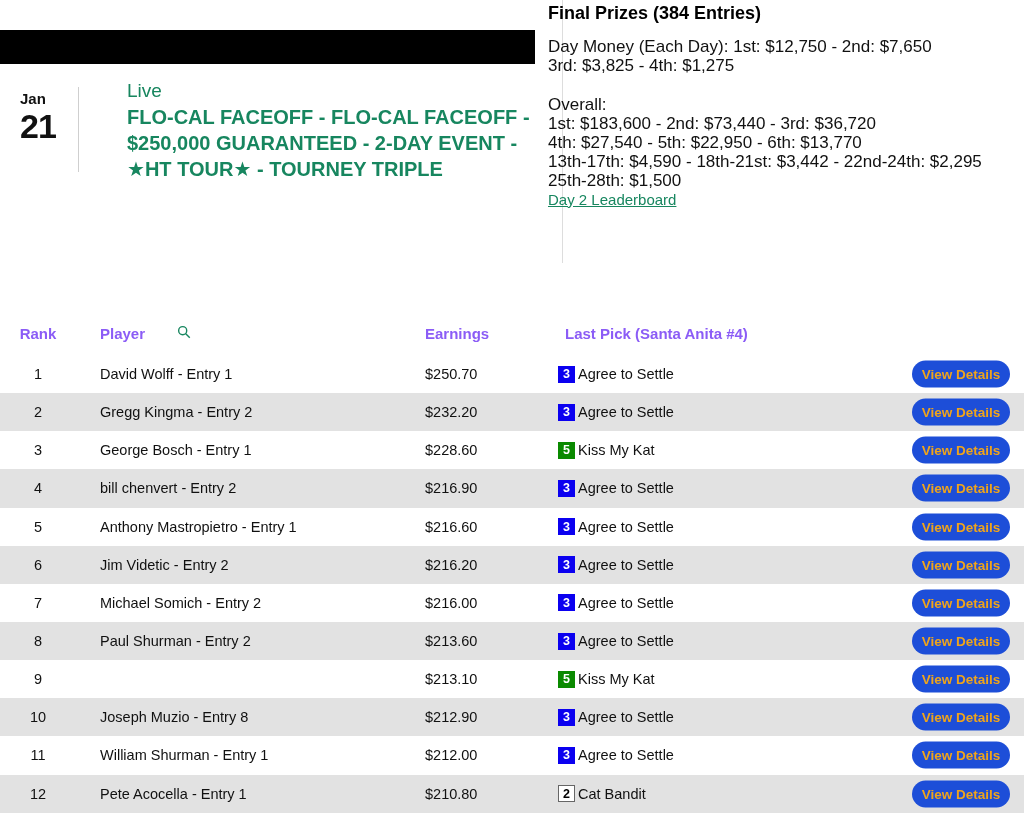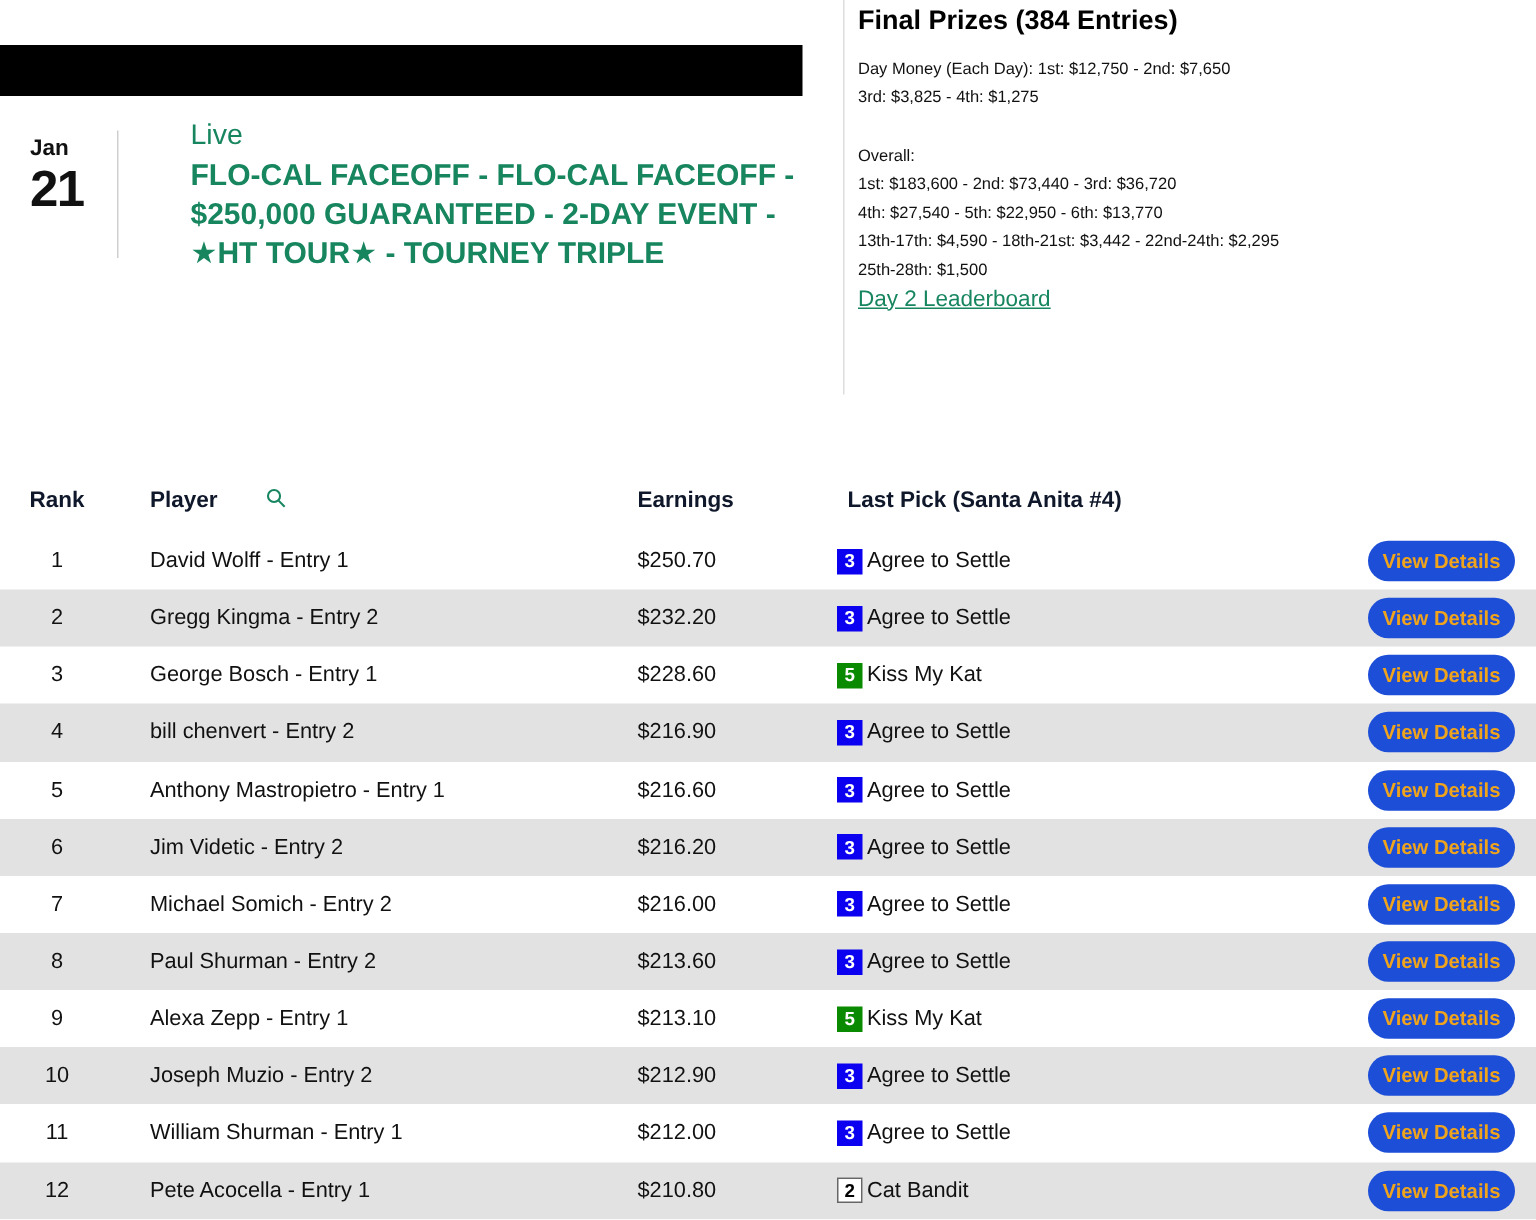--- a/index.html
+++ b/index.html
@@ -13,29 +13,29 @@
   .date-block{position:absolute;left:20px;top:90px;width:58px;text-align:left;}
   .date-month{font-size:15px;font-weight:bold;line-height:18px;color:#111;}
   .date-day{font-size:34px;font-weight:bold;line-height:36px;letter-spacing:-1px;color:#111;}
   .date-divider{position:absolute;left:78px;top:87px;width:1px;height:85px;background:#cfcfcf;}
   .event-info{position:absolute;left:95px;top:79px;width:450px;margin-left:32px;}
   .live-label{font-size:19px;line-height:23px;color:#17865f;}
   .event-title{font-size:20px;font-weight:bold;line-height:26px;color:#17865f;margin-top:2px;}
 
   
   .col-divider{position:absolute;left:562px;top:0;width:1px;height:263px;background:#ddd;}
-  .prizes{position:absolute;left:572px;top:0;width:448px;}
+  .prizes{position:absolute;left:548px;top:0;width:448px;}
   .prizes-heading{font-size:18px;font-weight:bold;padding-top:3px;color:#000;}
-  .prizes-lines{margin-top:13px;font-size:11px;line-height:19.2px;color:#111;}
+  .prizes-lines{margin-top:13px;font-size:17px;line-height:19.2px;color:#111;}
   .prizes-lines .blank{min-height:19.2px;}
   .leaderboard-link{display:inline-block;font-size:15px;color:#17865f;text-decoration:underline;cursor:pointer;}
 
   
   .lb{position:absolute;left:0;top:312px;width:1024px;}
-  .lb-head{position:relative;height:43px;font-size:15px;font-weight:bold;color:#0f172a;}
+  .lb-head{position:relative;height:43px;font-size:15px;font-weight:bold;color:#8b5cf6;}
   .lb-row{position:relative;height:38.15px;font-size:14.5px;color:#111;}
   #rows .lb-row:nth-child(even){background:#e2e2e2;}
   .c-rank{position:absolute;left:16px;top:0;height:100%;width:44px;display:flex;align-items:center;justify-content:center;}
   .c-player{position:absolute;left:100px;top:0;height:100%;display:flex;align-items:center;gap:24px;}
   .c-earn{position:absolute;left:425px;top:0;height:100%;display:flex;align-items:center;}
   .c-pick{position:absolute;left:558px;top:0;height:100%;display:flex;align-items:center;gap:3px;}
   .lb-head .c-pick{left:565px;}
   .search-icon{margin-left:8px;display:inline-block;vertical-align:-2px;}
 
   .pick-badge{display:inline-flex;align-items:center;justify-content:center;
@@ -186,32 +186,31 @@
     <div class="c-earn cell-earn">$213.60</div>
     <div class="c-pick">
       <span class="pick-badge badge-blue">3</span>
       <span class="pick-name">Agree to Settle</span>
     </div>
     <button class="view-btn">View Details</button>
   </div>
 
   <div class="lb-row">
     <div class="c-rank cell-rank">9</div>
-    <div class="c-player cell-player">Alexa Zepp - Entry 1</div>
     <div class="c-earn cell-earn">$213.10</div>
     <div class="c-pick">
       <span class="pick-badge badge-green">5</span>
       <span class="pick-name">Kiss My Kat</span>
     </div>
     <button class="view-btn">View Details</button>
   </div>
 
   <div class="lb-row">
     <div class="c-rank cell-rank">10</div>
-    <div class="c-player cell-player">Joseph Muzio - Entry 2</div>
+    <div class="c-player cell-player">Joseph Muzio - Entry 8</div>
     <div class="c-earn cell-earn">$212.90</div>
     <div class="c-pick">
       <span class="pick-badge badge-blue">3</span>
       <span class="pick-name">Agree to Settle</span>
     </div>
     <button class="view-btn">View Details</button>
   </div>
 
   <div class="lb-row">
     <div class="c-rank cell-rank">11</div>

